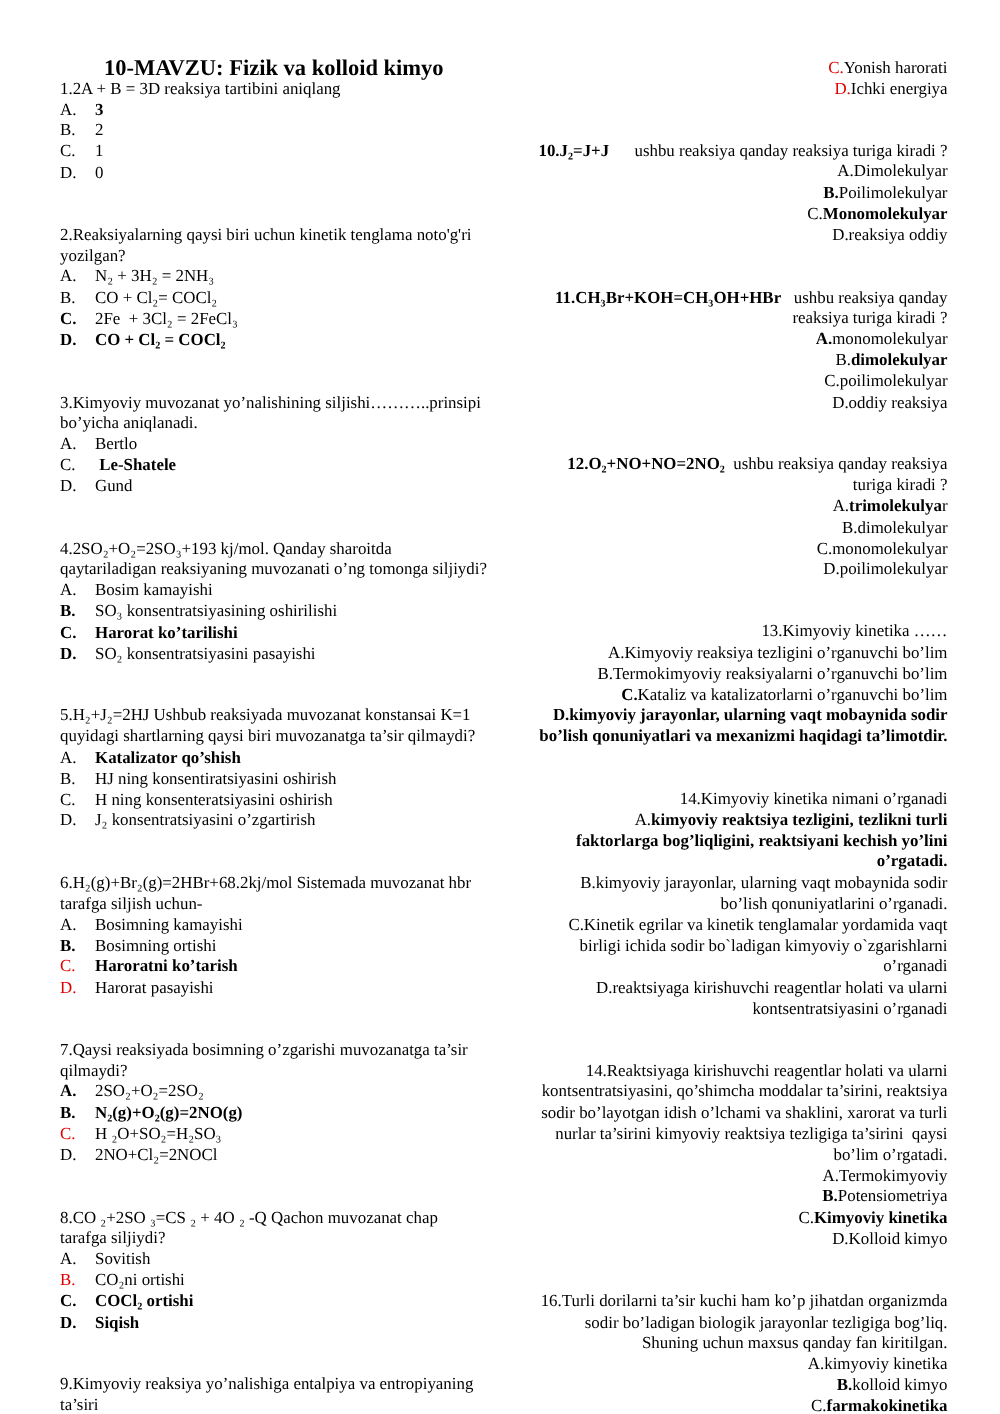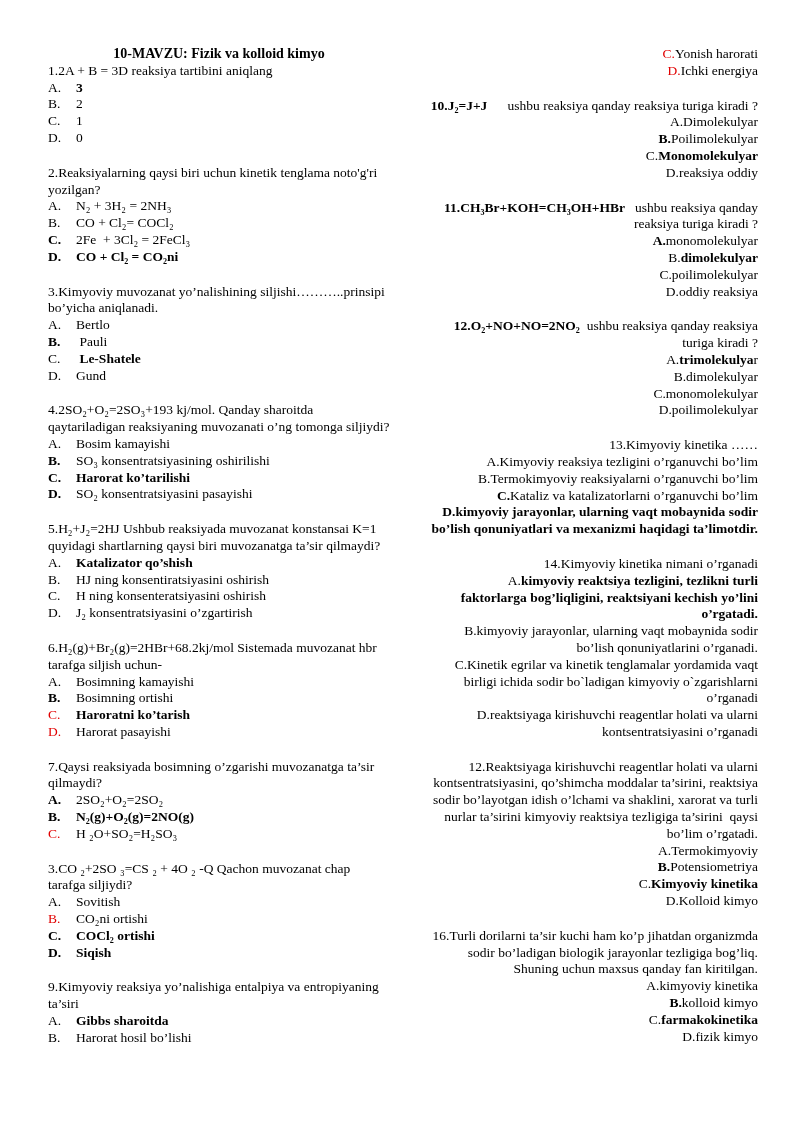--- a/index.html
+++ b/index.html
@@ -23,24 +23,24 @@
     height: 1131px;
     padding: 46px 40px 10px 48px;
     gap: 35px;
   }
   .col-left  { width: 342px; flex: none; }
   .col-right { width: 333px; flex: none; text-align: right; }
   p { margin: 0; white-space: pre-wrap; }
   .doc-title {
     text-align: center;
     font-weight: bold;
-    font-size: 14px;
+    font-size: 18px;
     white-space: pre-wrap;
   }
-  .col > .question + .question { margin-top: 18px; }
+  .col > .question + .question { margin-top: 33px; }
   .letter { display: inline-block; width: 28px; }
   .b   { font-weight: bold; }
   .red { color: var(--red, #e10000); }
 </style>
 </head>
 <body>
 
 <div class="page">
   <div class="col col-left" id="col-left">
     <p class="doc-title">10-MAVZU: Fizik va kolloid kimyo</p>
@@ -49,26 +49,25 @@
         <p class="option"><span class="letter">A.</span><span class="b">3</span></p>
         <p class="option"><span class="letter">B.</span><span>2</span></p>
         <p class="option"><span class="letter">C.</span><span>1</span></p>
         <p class="option"><span class="letter">D.</span><span>0</span></p>
       </div>
       <div class="question">
         <p class="qtext"><span>2.Reaksiyalarning qaysi biri uchun kinetik tenglama noto'g'ri yozilgan?</span></p>
         <p class="option"><span class="letter">A.</span><span>N₂ + 3H₂ = 2NH₃</span></p>
         <p class="option"><span class="letter">B.</span><span>CO + Cl₂= COCl₂</span></p>
         <p class="option"><span class="b letter">C.</span><span>2Fe  + 3Cl₂ = 2FeCl₃</span></p>
-        <p class="option"><span class="b letter">D.</span><span class="b">CO + Cl₂ = CO₂ni</span></p>
+        <p class="option"><span class="b letter">D.</span><span class="b">CO + Cl₂ = COCl₂</span></p>
       </div>
       <div class="question">
         <p class="qtext"><span>3.Kimyoviy muvozanat yo’nalishining siljishi………..prinsipi bo’yicha aniqlanadi.</span></p>
         <p class="option"><span class="letter">A.</span><span>Bertlo</span></p>
-        <p class="option"><span class="b letter">B.</span><span> Pauli</span></p>
         <p class="option"><span class="letter">C.</span><span class="b"> Le-Shatele</span></p>
         <p class="option"><span class="letter">D.</span><span>Gund</span></p>
       </div>
       <div class="question">
         <p class="qtext"><span>4.2SO₂+O₂=2SO₃+193 kj/mol. Qanday sharoitda qaytariladigan reaksiyaning muvozanati o’ng tomonga siljiydi?</span></p>
         <p class="option"><span class="letter">A.</span><span>Bosim kamayishi</span></p>
         <p class="option"><span class="b letter">B.</span><span>SO₃ konsentratsiyasining oshirilishi</span></p>
         <p class="option"><span class="b letter">C.</span><span class="b">Harorat ko’tarilishi</span></p>
         <p class="option"><span class="b letter">D.</span><span>SO₂ konsentratsiyasini pasayishi</span></p>
       </div>
@@ -84,23 +83,24 @@
         <p class="option"><span class="letter">A.</span><span>Bosimning kamayishi</span></p>
         <p class="option"><span class="b letter">B.</span><span>Bosimning ortishi</span></p>
         <p class="option"><span class="letter red">C.</span><span class="b">Haroratni ko’tarish</span></p>
         <p class="option"><span class="letter red">D.</span><span>Harorat pasayishi</span></p>
       </div>
       <div class="question">
         <p class="qtext"><span>7.Qaysi reaksiyada bosimning o’zgarishi muvozanatga ta’sir qilmaydi?</span></p>
         <p class="option"><span class="b letter">A.</span><span>2SO₂+O₂=2SO₂</span></p>
         <p class="option"><span class="b letter">B.</span><span class="b">N₂(g)+O₂(g)=2NO(g)</span></p>
         <p class="option"><span class="letter red">C.</span><span>H ₂O+SO₂=H₂SO₃</span></p>
+        <p class="option"><span class="letter">D.</span><span>2NO+Cl₂=2NOCl</span></p>
       </div>
       <div class="question">
-        <p class="qtext"><span>3.CO ₂+2SO ₃=CS ₂ + 4O ₂ -Q Qachon muvozanat chap tarafga siljiydi?</span></p>
+        <p class="qtext"><span>8.CO ₂+2SO ₃=CS ₂ + 4O ₂ -Q Qachon muvozanat chap tarafga siljiydi?</span></p>
         <p class="option"><span class="letter">A.</span><span>Sovitish</span></p>
         <p class="option"><span class="letter red">B.</span><span>CO₂ni ortishi</span></p>
         <p class="option"><span class="b letter">C.</span><span class="b">COCl₂ ortishi</span></p>
         <p class="option"><span class="b letter">D.</span><span class="b">Siqish</span></p>
       </div>
       <div class="question">
         <p class="qtext"><span>9.Kimyoviy reaksiya yo’nalishiga entalpiya va entropiyaning ta’siri</span></p>
         <p class="option"><span class="letter">A.</span><span class="b">Gibbs sharoitda</span></p>
         <p class="option"><span class="letter">B.</span><span>Harorat hosil bo’lishi</span></p>
       </div>
@@ -139,21 +139,21 @@
         <p class="option"><span class="b letter">D.</span><span class="b">kimyoviy jarayonlar, ularning vaqt mobaynida sodir bo’lish qonuniyatlari va mexanizmi haqidagi ta’limotdir.</span></p>
       </div>
       <div class="question">
         <p class="qtext"><span>14.Kimyoviy kinetika nimani o’rganadi</span></p>
         <p class="option"><span class="letter">A.</span><span class="b">kimyoviy reaktsiya tezligini, tezlikni turli faktorlarga bog’liqligini, reaktsiyani kechish yo’lini o’rgatadi.</span></p>
         <p class="option"><span class="letter">B.</span><span>kimyoviy jarayonlar, ularning vaqt mobaynida sodir bo’lish qonuniyatlarini o’rganadi.</span></p>
         <p class="option"><span class="letter">C.</span><span>Kinetik egrilar va kinetik tenglamalar yordamida vaqt birligi ichida sodir bo`ladigan kimyoviy o`zgarishlarni o’rganadi</span></p>
         <p class="option"><span class="letter">D.</span><span>reaktsiyaga kirishuvchi reagentlar holati va ularni kontsentratsiyasini o’rganadi</span></p>
       </div>
       <div class="question">
-        <p class="qtext"><span>12.Reaktsiyaga kirishuvchi reagentlar holati va ularni kontsentratsiyasini, qo’shimcha moddalar ta’sirini, reaktsiya sodir bo’layotgan idish o’lchami va shaklini, xarorat va turli nurlar ta’sirini kimyoviy reaktsiya tezligiga ta’sirini  qaysi bo’lim o’rgatadi.</span></p>
+        <p class="qtext"><span>14.Reaktsiyaga kirishuvchi reagentlar holati va ularni kontsentratsiyasini, qo’shimcha moddalar ta’sirini, reaktsiya sodir bo’layotgan idish o’lchami va shaklini, xarorat va turli nurlar ta’sirini kimyoviy reaktsiya tezligiga ta’sirini  qaysi bo’lim o’rgatadi.</span></p>
         <p class="option"><span class="letter">A.</span><span>Termokimyoviy</span></p>
         <p class="option"><span class="b letter">B.</span><span>Potensiometriya</span></p>
         <p class="option"><span class="letter">C.</span><span class="b">Kimyoviy kinetika</span></p>
         <p class="option"><span class="letter">D.</span><span>Kolloid kimyo</span></p>
       </div>
       <div class="question">
         <p class="qtext"><span>16.Turli dorilarni ta’sir kuchi ham ko’p jihatdan organizmda sodir bo’ladigan biologik jarayonlar tezligiga bog’liq. Shuning uchun maxsus qanday fan kiritilgan.</span></p>
         <p class="option"><span class="letter">A.</span><span>kimyoviy kinetika</span></p>
         <p class="option"><span class="b letter">B.</span><span>kolloid kimyo</span></p>
         <p class="option"><span class="letter">C.</span><span class="b">farmakokinetika</span></p>

